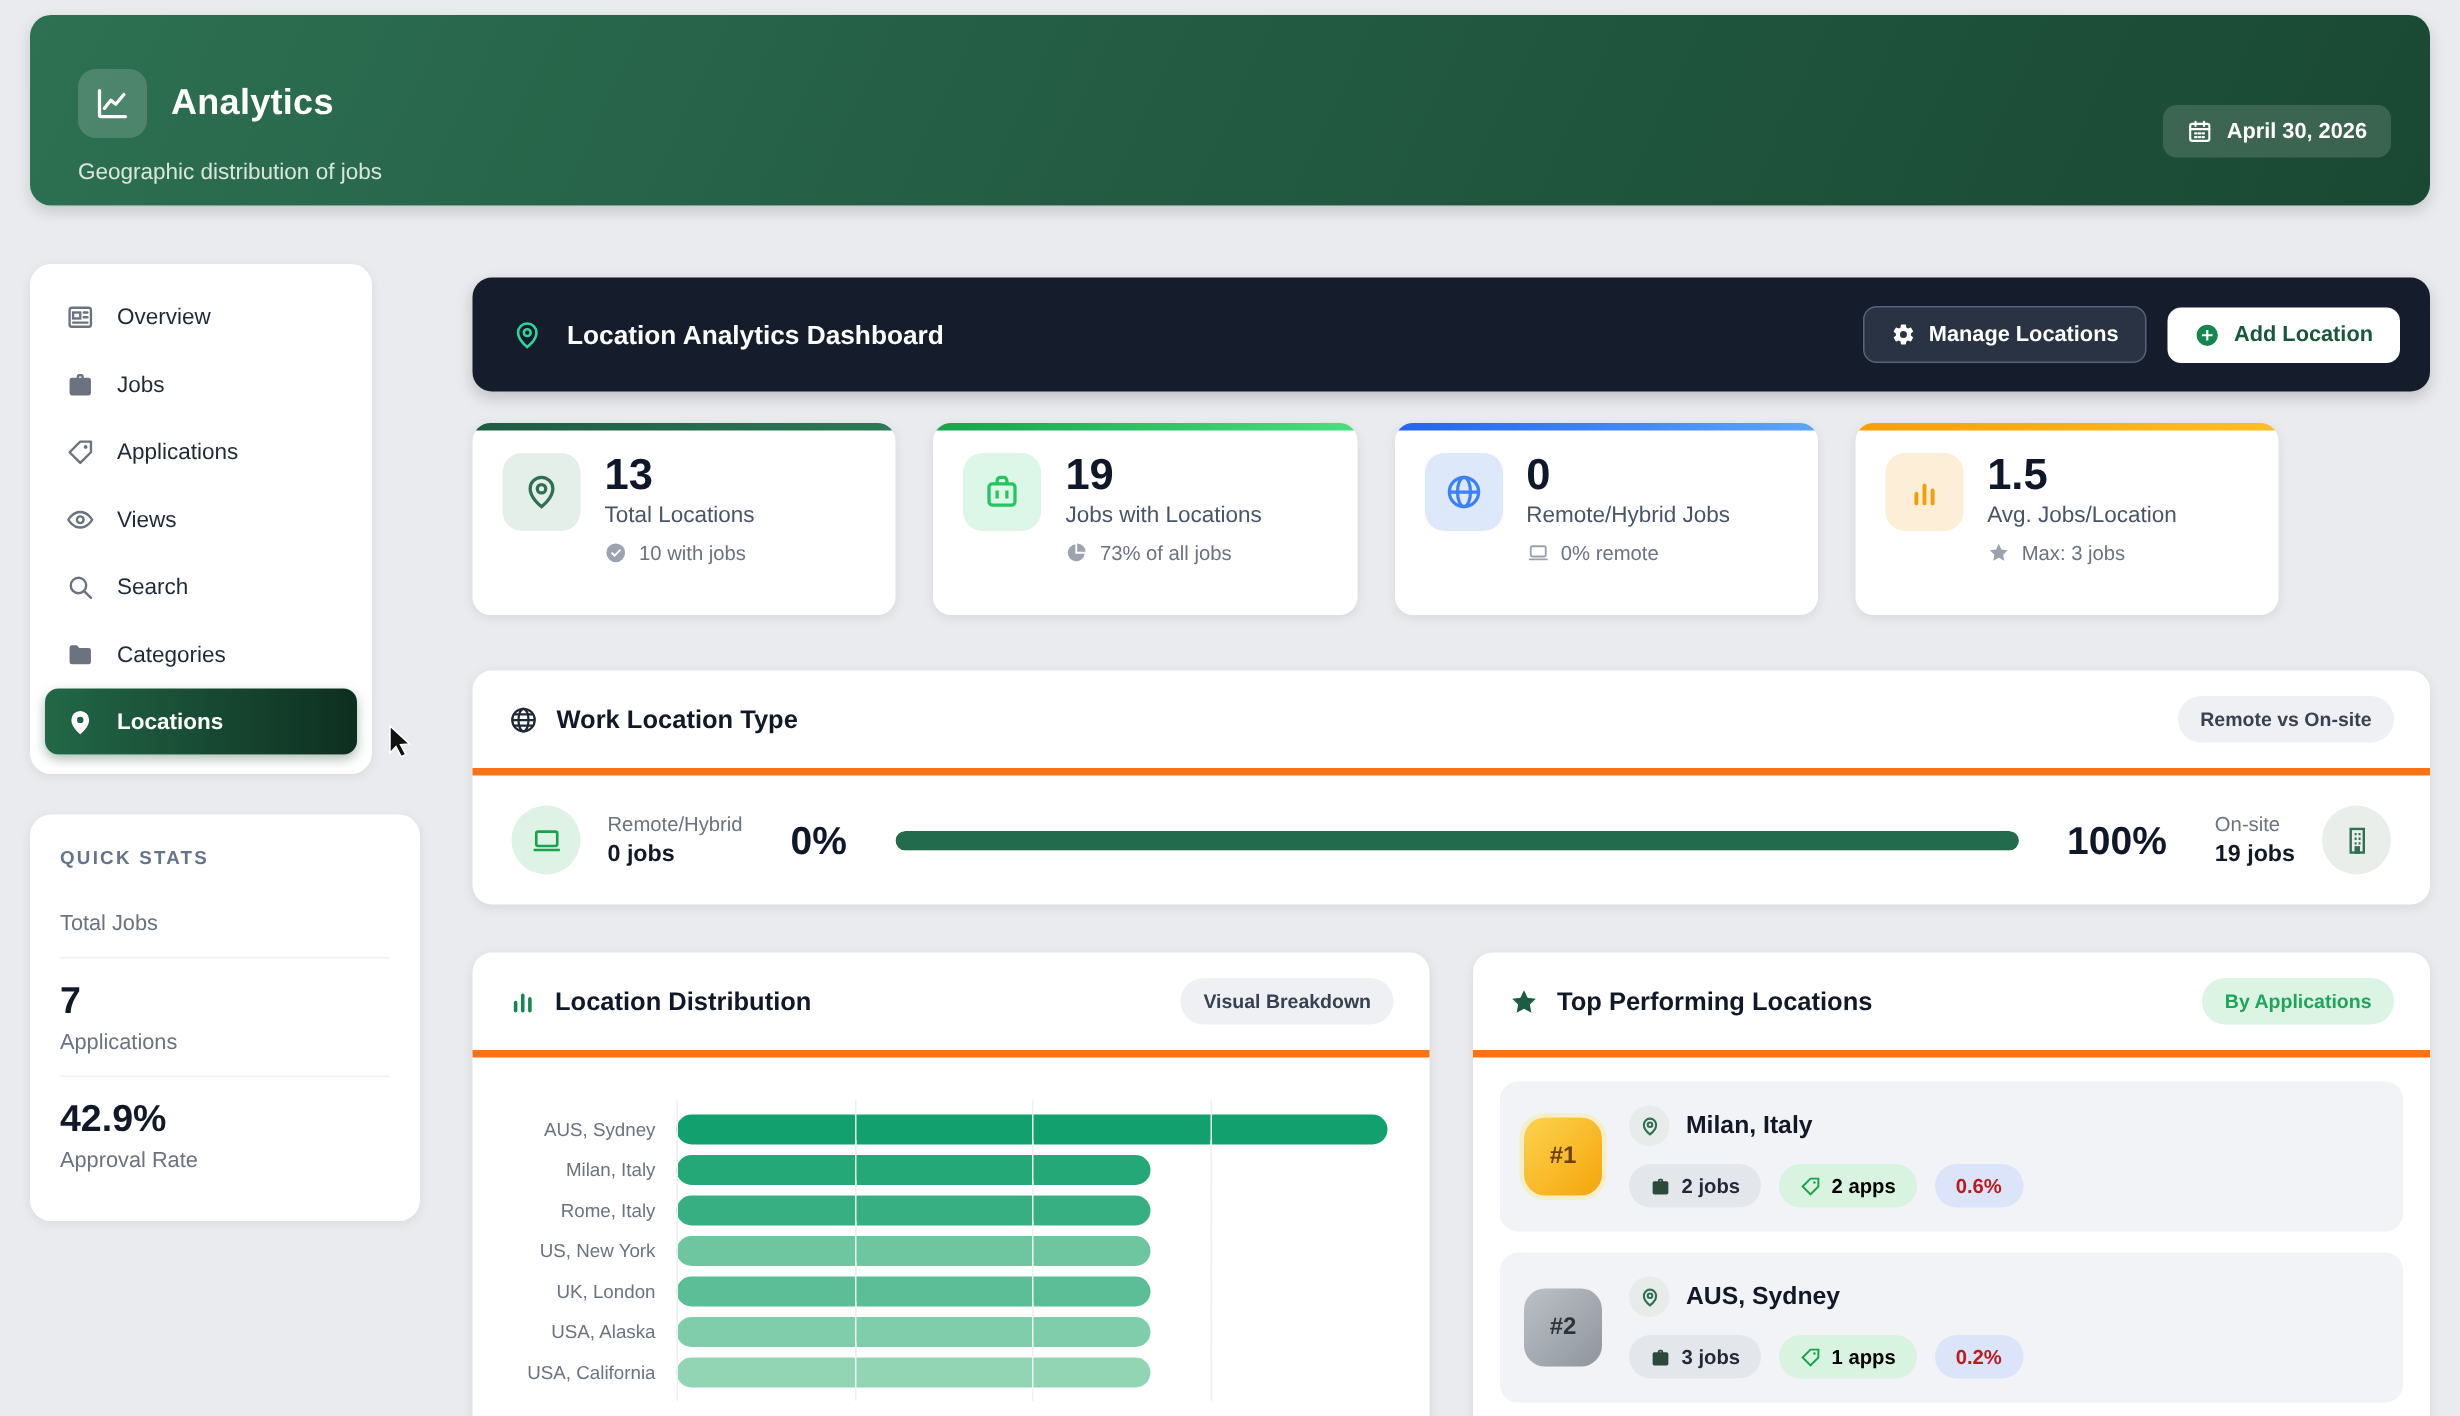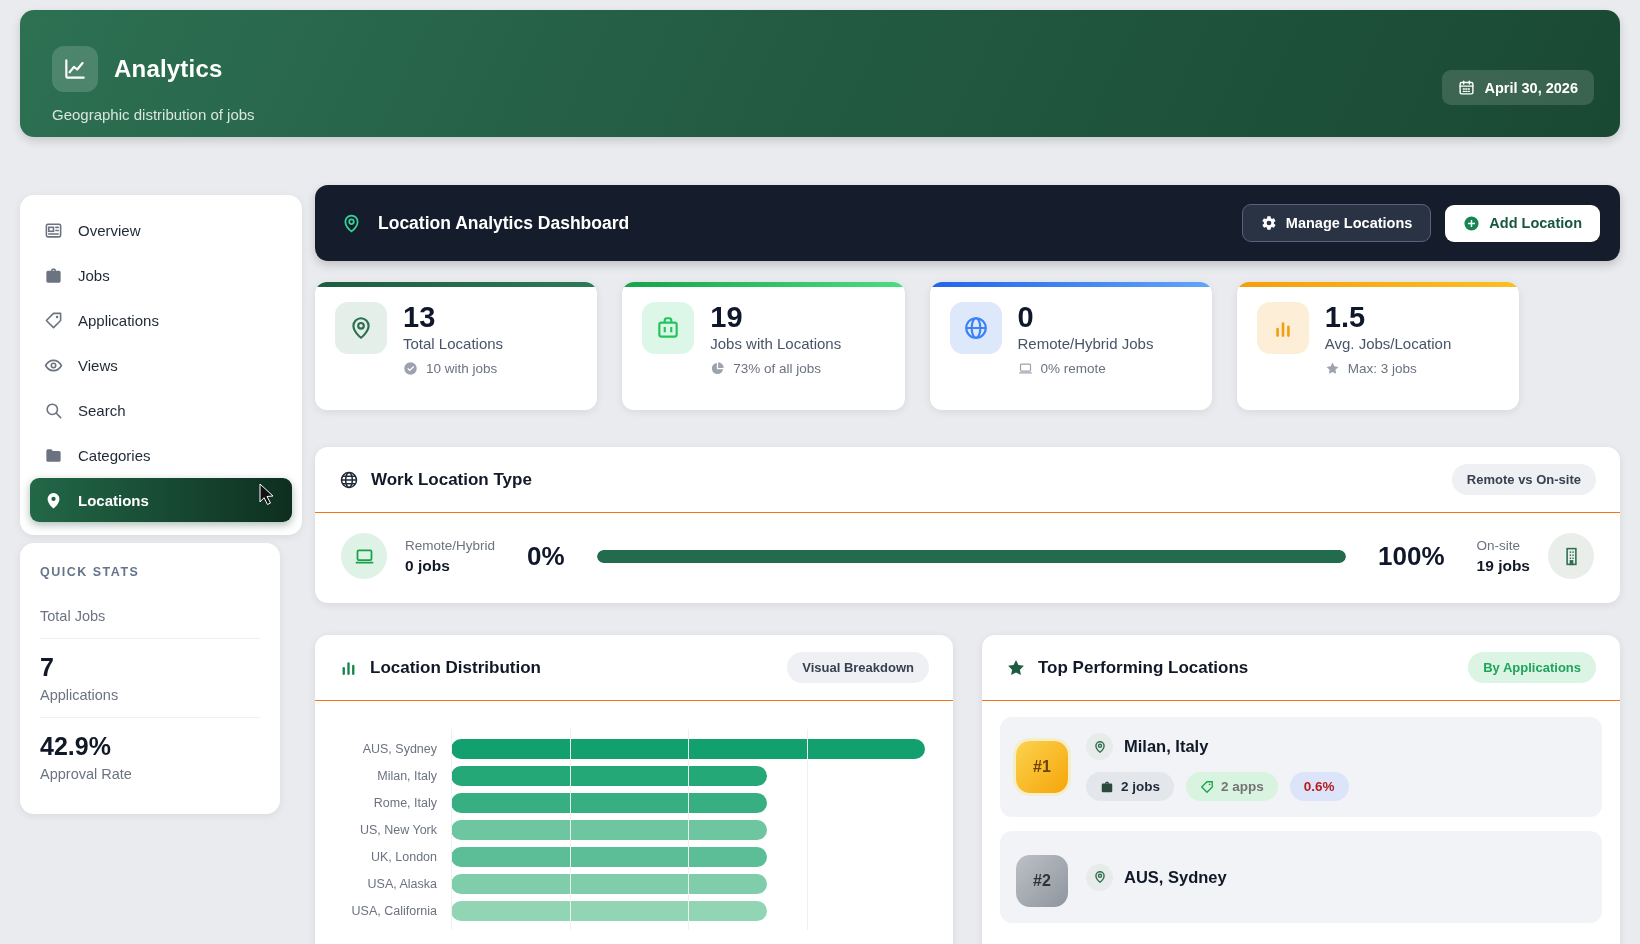--- a/index.html
+++ b/index.html
@@ -32,21 +32,21 @@
     position:absolute; right:26px; top:60px;
     display:flex; align-items:center; gap:10px;
     background:rgba(255,255,255,.14); border:none; cursor:pointer;
     border-radius:9px; padding:9px 16px;
     color:#fff; font-size:14.5px; font-weight:bold;
     font-family:"Liberation Sans",sans-serif;
   }
 
   
   .sidebar {
-    position:absolute; left:20px; top:195px; width:282px;
+    position:absolute; left:20px; top:176px; width:228px;
     background:#fff; border-radius:14px;
     box-shadow:0 2px 8px rgba(15,23,42,.07);
     padding:12px 10px;
   }
   .side-item {
     display:flex; align-items:center; gap:15px;
     height:44px; padding:0 14px; margin:1px 0;
     border-radius:9px; cursor:pointer;
     color:#1f2937; font-size:15px;
   }
@@ -96,21 +96,21 @@
   .stat-iconbox { width:52px; height:52px; border-radius:13px; display:flex; align-items:center; justify-content:center; flex:none; }
   .stat-value { font-size:29px; font-weight:bold; color:#0f172a; line-height:1.05; }
   .stat-label { font-size:15px; color:#475569; margin-top:3px; }
   .stat-footer { display:flex; align-items:flex-start; gap:8px; color:#6b7280; font-size:13.5px; margin-top:9px; }
 
   
   .workcard {
     position:absolute; left:315px; top:447px; width:1305px; height:156px;
     background:#fff; border-radius:13px; box-shadow:0 2px 8px rgba(15,23,42,.08);
   }
-  .card-head { display:flex; align-items:center; gap:12px; padding:17px 24px; border-bottom:1px solid #f97316; }
+  .card-head { display:flex; align-items:center; gap:12px; padding:17px 24px; border-bottom:5px solid #f97316; }
   .card-head-title { font-size:17px; font-weight:bold; color:#111827; flex:1; }
   .pill { font-size:13px; font-weight:bold; border-radius:999px; padding:8px 15px; }
   .pill-gray { background:#eef0f3; color:#374151; }
   .pill-green { background:#dcf4e4; color:#1fa45c; }
   .work-row { display:flex; align-items:center; gap:18px; padding:20px 26px 0 26px; }
   .circle-ic { width:46px; height:46px; border-radius:50%; display:flex; align-items:center; justify-content:center; flex:none; }
   .wl-label { font-size:13.5px; color:#6b7280; }
   .wl-jobs { font-size:15.5px; font-weight:bold; color:#111827; margin-top:4px; }
   .wl-pct { font-size:26px; font-weight:bold; color:#0f172a; margin:0 14px; }
   .wl-track { flex:1; height:13px; border-radius:7px; background:#e5e7eb; overflow:hidden; }
@@ -136,21 +136,21 @@
   .rank-box { width:52px; height:52px; border-radius:14px; display:flex; align-items:center; justify-content:center;
               font-size:16px; font-weight:bold; flex:none; align-self:flex-start; margin-top:8px; }
   .rank-gold { background:linear-gradient(135deg,#fcd34d,#f5a50b); color:#6b4303; box-shadow:0 0 0 3px #fde68a66; }
   .rank-silver { background:linear-gradient(135deg,#bcc1c7,#8f959d); color:#2f3338; }
   .top-name-row { display:flex; align-items:center; gap:11px; }
   .pin-circle { width:27px; height:27px; border-radius:50%; background:#e7ebe9; display:flex; align-items:center; justify-content:center; }
   .top-name { font-size:16.5px; font-weight:bold; color:#111827; }
   .badge-row { display:flex; gap:12px; margin-top:12px; }
   .badge { display:flex; align-items:center; gap:7px; border-radius:999px; padding:7px 14px; font-size:13.5px; font-weight:bold; }
   .badge-jobs { background:#e3e7eb; color:#1f2937; }
-  .badge-apps { background:#d9f3e1; color:#737373; }
+  .badge-apps { background:#d9f3e1; color:#000000; }
   .badge-rate { background:#dbe4f9; color:#b91c1c; }
 
   .cursor { position:absolute; left:258px; top:483px; z-index:50; pointer-events:none; }
 </style>
 </head>
 <body>
 
 <header class="app-header">
   <div class="hdr-row">
     <div class="hdr-iconbox">
@@ -588,20 +588,38 @@
       <div>
         <div class="top-name-row">
           <span class="pin-circle">
             <svg width="14" height="14" viewBox="0 0 24 24" fill="none" stroke="#2f6f52" stroke-width="2.4">
                 <path d="M12 21s-7-5.2-7-11a7 7 0 0 1 14 0c0 5.8-7 11-7 11z"></path>
                 <circle cx="12" cy="10" r="2.6"></circle>
               </svg>
           </span>
           <span class="top-name">AUS, Sydney</span>
         </div>
+        <div class="badge-row">
+          <span class="badge badge-jobs">
+            <svg width="14" height="14" viewBox="0 0 24 24" fill="#2b4a3a">
+                <path d="M9 5a2 2 0 0 1 2-2h2a2 2 0 0 1 2 2v1h4a2 2 0 0 1 2 2v11a2 2 0 0 1-2 2H5a2 2 0 0 1-2-2V8a2 2 0 0 1 2-2h4V5zm2 1h2V5h-2v1z"></path>
+              </svg>
+            <span>3 jobs</span>
+          </span>
+          <span class="badge badge-apps">
+            <svg width="14" height="14" viewBox="0 0 24 24" fill="none" stroke="#17a34a" stroke-width="2.2">
+                <path d="M3 12l9-9h9v9l-9 9-9-9z"></path>
+                <circle cx="16.5" cy="7.5" r="1.4" fill="#17a34a" stroke="none"></circle>
+              </svg>
+            <span>1 apps</span>
+          </span>
+          <span class="badge badge-rate">
+            <span>0.2%</span>
+          </span>
+        </div>
       </div>
     </div>
 
   </div>
 </section>
 
 <div class="cursor">
   <svg width="20" height="22" viewBox="0 0 20 22">
       <path d="M2 1l13 12-6 .5 3.5 6.5-3 1.5-3.5-6.8L2 19V1z" fill="#111" stroke="#fff" stroke-width="1"></path>
     </svg>

